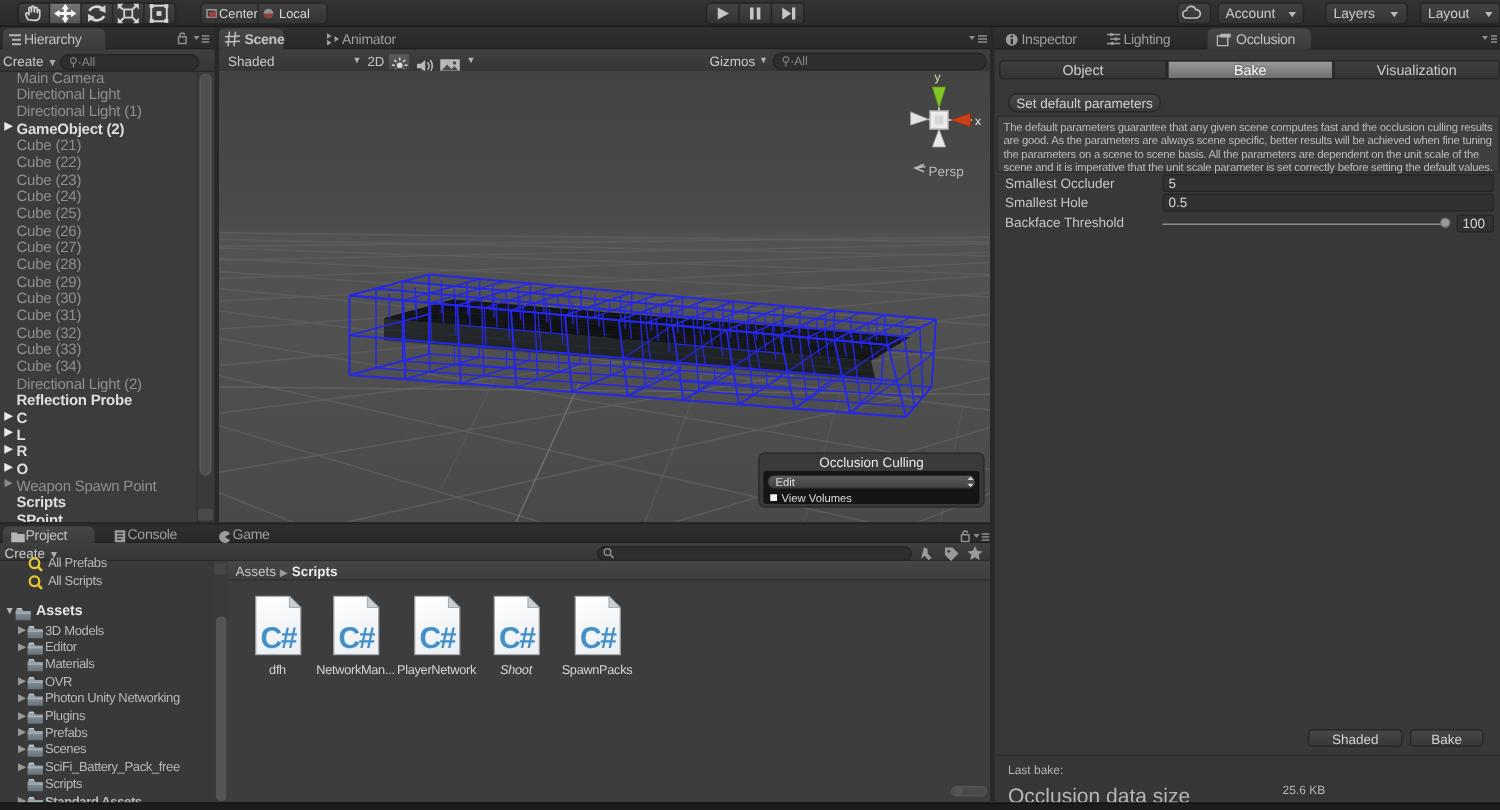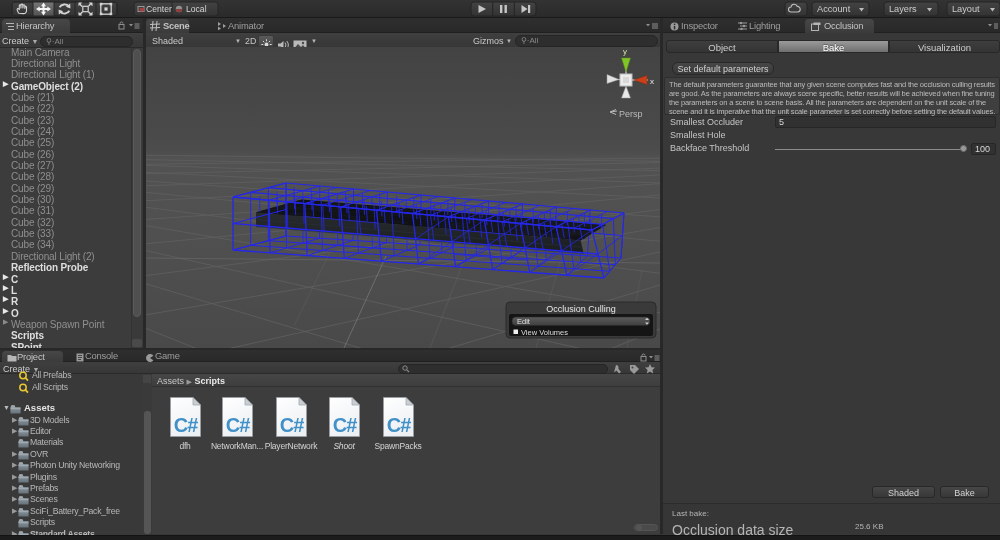--- a/index.html
+++ b/index.html
@@ -528,20 +528,21 @@
   <style>.seg { top:22px; }</style>
 
   <div class="btn" style="left:9px;top:44px;width:102px;height:13px;line-height:13px;border-radius:6px;">Set default parameters</div>
 
   <div class="abs" style="left:1px;top:59px;width:336px;height:38px;background:#3f3f3f;border:1px solid #2e2e2e;border-radius:2px;"></div>
   <div class="abs" style="left:6px;top:61.5px;width:332px;font-size:7.5px;line-height:9.3px;color:#bcbcbc;letter-spacing:-0.15px;white-space:nowrap;">The default parameters guarantee that any given scene computes fast and the occlusion culling results<br>are good. As the parameters are always scene specific, better results will be achieved when fine tuning<br>the parameters on a scene to scene basis. All the parameters are dependent on the unit scale of the<br>scene and it is imperative that the unit scale parameter is set correctly before setting the default values.</div>
 
   <div class="abs" style="left:7px;top:99px;font-size:9px;color:#c6c6c6;">Smallest Occluder</div>
   <div class="field" style="left:112px;top:98px;width:221px;height:12px;line-height:11px;">5</div>
   <div class="abs" style="left:7px;top:112px;font-size:9px;color:#c6c6c6;">Smallest Hole</div>
+  <div class="field" style="left:112px;top:111px;width:221px;height:12px;line-height:11px;">0.5</div>
   <div class="abs" style="left:7px;top:125px;font-size:9px;color:#c6c6c6;">Backface Threshold</div>
   <div class="abs" style="left:112px;top:130.5px;width:187px;height:1.5px;background:#8b8b8b;"></div>
   <div class="abs" style="left:297px;top:127px;width:7px;height:7px;border-radius:50%;background:#999999;border:1px solid #6e6e6e;"></div>
   <div class="field" style="left:308px;top:125px;width:25px;height:12px;line-height:11px;">100</div>
 
   <div class="btn" style="left:209px;top:468px;width:63px;height:12px;line-height:12px;">Shaded</div>
   <div class="btn" style="left:277px;top:468px;width:49px;height:12px;line-height:12px;">Bake</div>
   <div class="abs" style="left:0;top:485px;width:337px;height:1px;background:#2c2c2c;"></div>
   <div class="abs" style="left:0;top:486px;width:337px;height:30px;background:#363636;"></div>
   <div class="abs" style="left:9px;top:491px;font-size:8px;color:#b5b5b5;">Last bake:</div>

